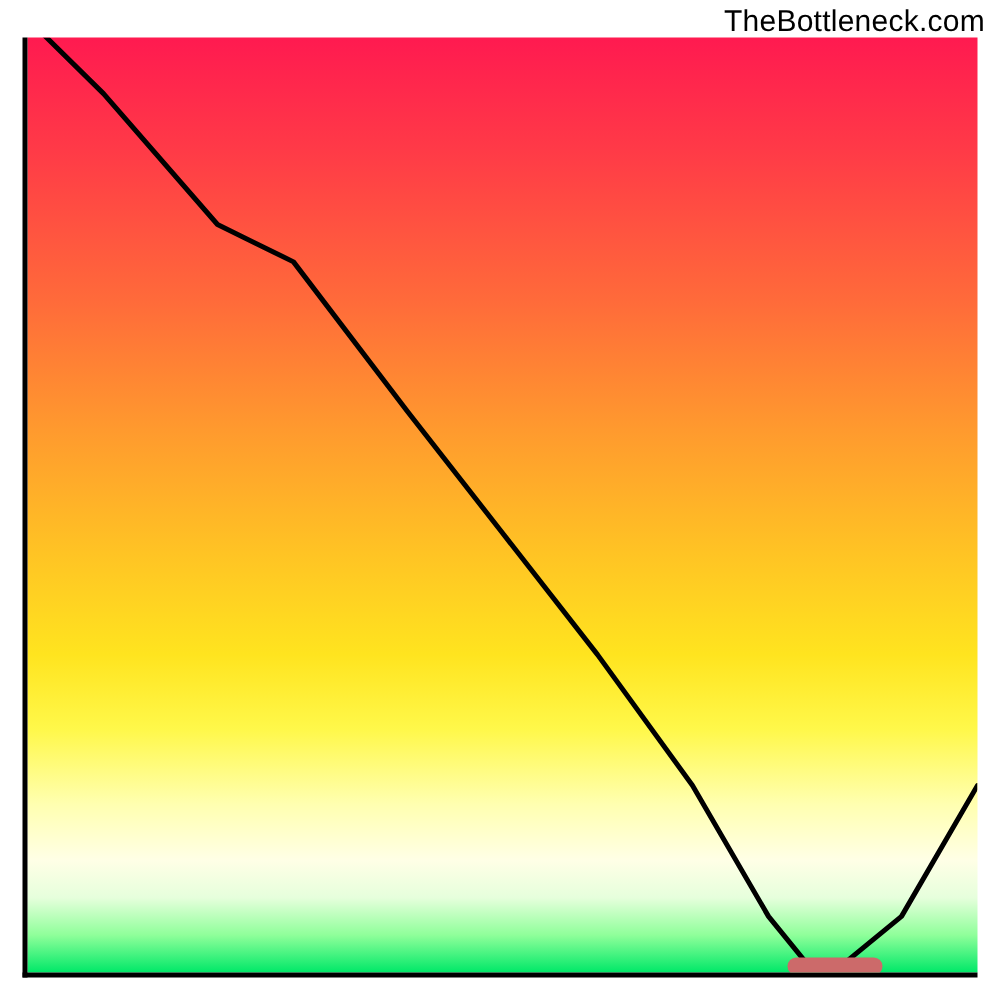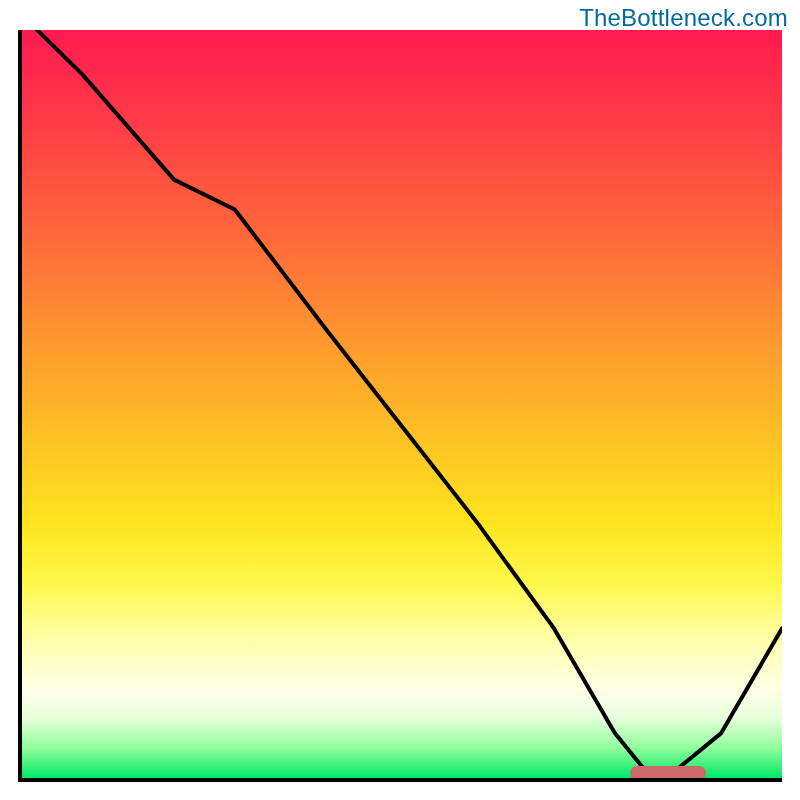--- a/index.html
+++ b/index.html
@@ -12,21 +12,21 @@
   }
   .container {
     position: relative;
     width: 800px;
     height: 800px;
   }
   .watermark {
     position: absolute;
     top: 4px;
     right: 12px;
-    color: #0369a1;
+    color: #000000;
     font-size: 24px;
     font-weight: 500;
     letter-spacing: 0.2px;
     z-index: 10;
   }
   .plot-area {
     position: absolute;
     left: 18px;
     top: 30px;
     width: 764px;   

